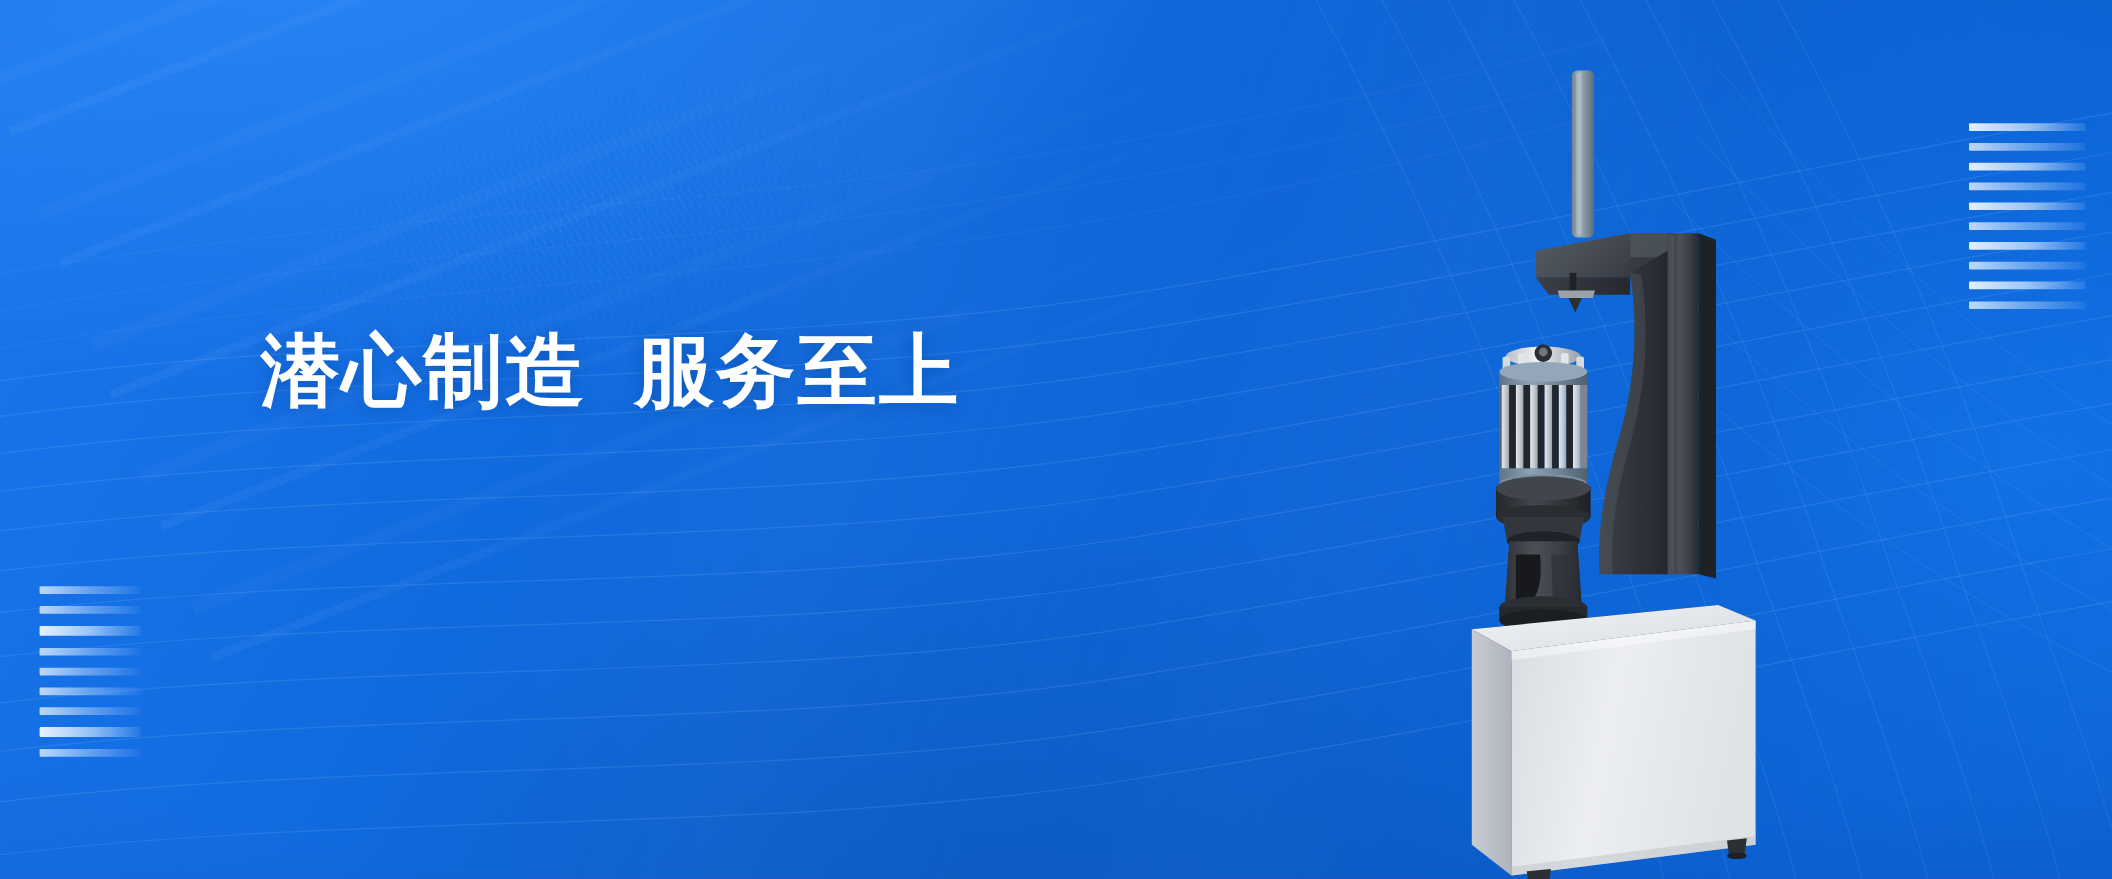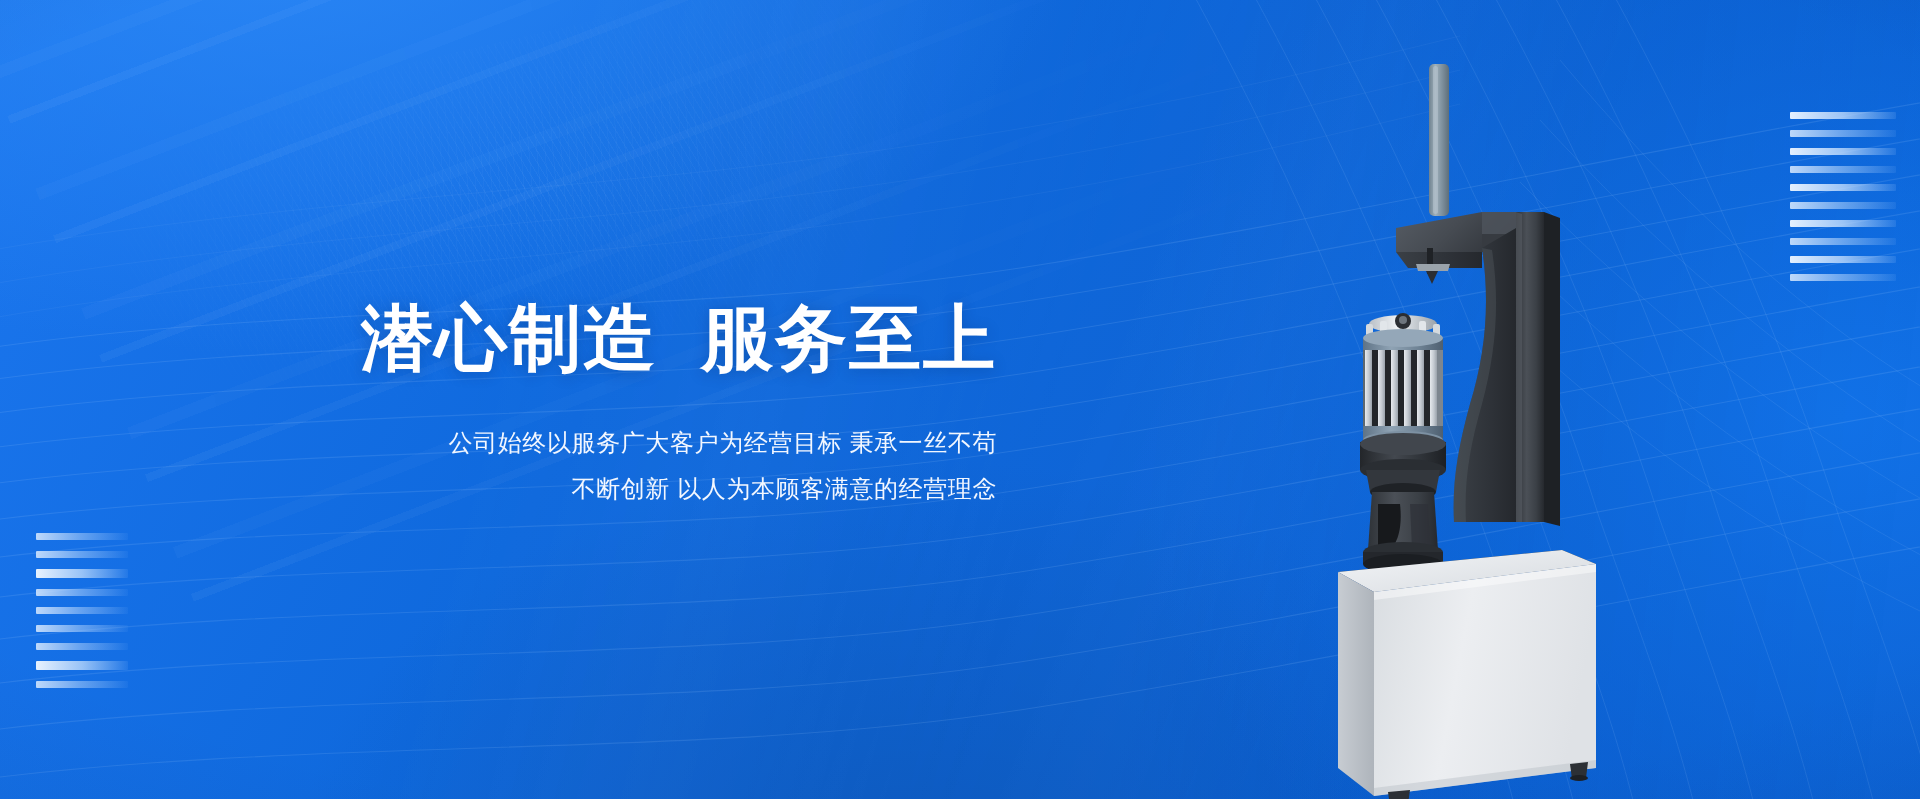--- a/index.html
+++ b/index.html
@@ -10,21 +10,20 @@
   body {
     font-family: "Liberation Sans", "DejaVu Sans", sans-serif;
   }
 
   #banner {
     position: relative;
     width: 1920px;
     height: 799px;
     overflow: hidden;
     background: #a21caf;
-    text-align: right;
   }
 
   
   .bg-base {
     position: absolute; inset: 0;
     background:
       radial-gradient(1300px 700px at 14% -10%, #2a86f5 0%, rgba(42,134,245,0) 62%),
       radial-gradient(1100px 900px at 96% 52%, #1272e8 0%, rgba(18,114,232,0) 66%),
       radial-gradient(900px 600px at 48% 110%, #0a57bd 0%, rgba(10,87,189,0) 70%),
       linear-gradient(118deg, #1b76ee 0%, #0f69dd 34%, #0c63d6 62%, #0a5ac9 100%);
@@ -238,24 +237,20 @@
     <div class="bar"></div>
     <div class="bar"></div>
     <div class="bar"></div>
     <div class="bar"></div>
     <div class="bar b-strong"></div>
     <div class="bar"></div>
   </div>
 
   <div id="copy">
     <h1 id="headline">潜心制造  服务至上</h1>
-    <p id="subcopy">
-      <span class="subline">公司始终以服务广大客户为经营目标 秉承一丝不苟</span>
-      <span class="subline">不断创新 以人为本顾客满意的经营理念</span>
-    </p>
   </div>
 
   <div id="machine">
     <svg viewBox="0 0 330 747" aria-hidden="true">
       <defs>
         <linearGradient id="gColumn" x1="0" y1="0" x2="1" y2="0">
           <stop offset="0%" stop-color="#6f828f"></stop>
           <stop offset="32%" stop-color="#9fb0ba"></stop>
           <stop offset="62%" stop-color="#8294a1"></stop>
           <stop offset="100%" stop-color="#5d6e7a"></stop>

